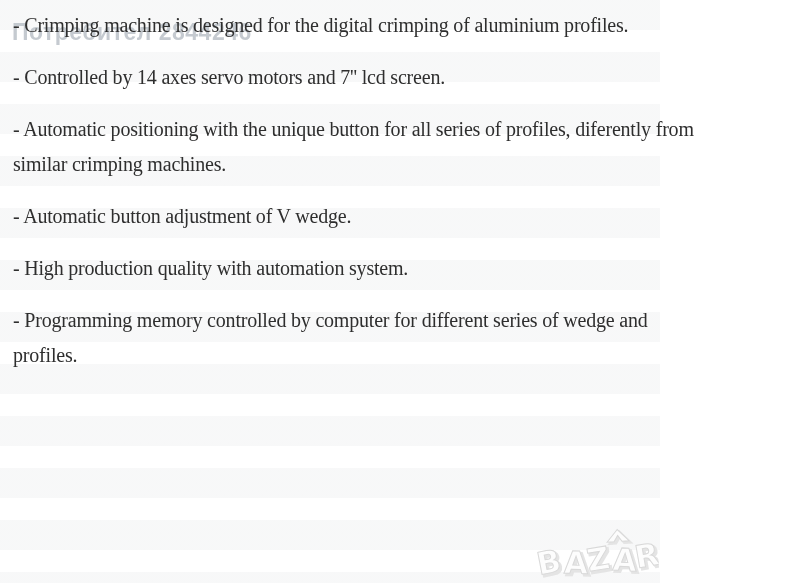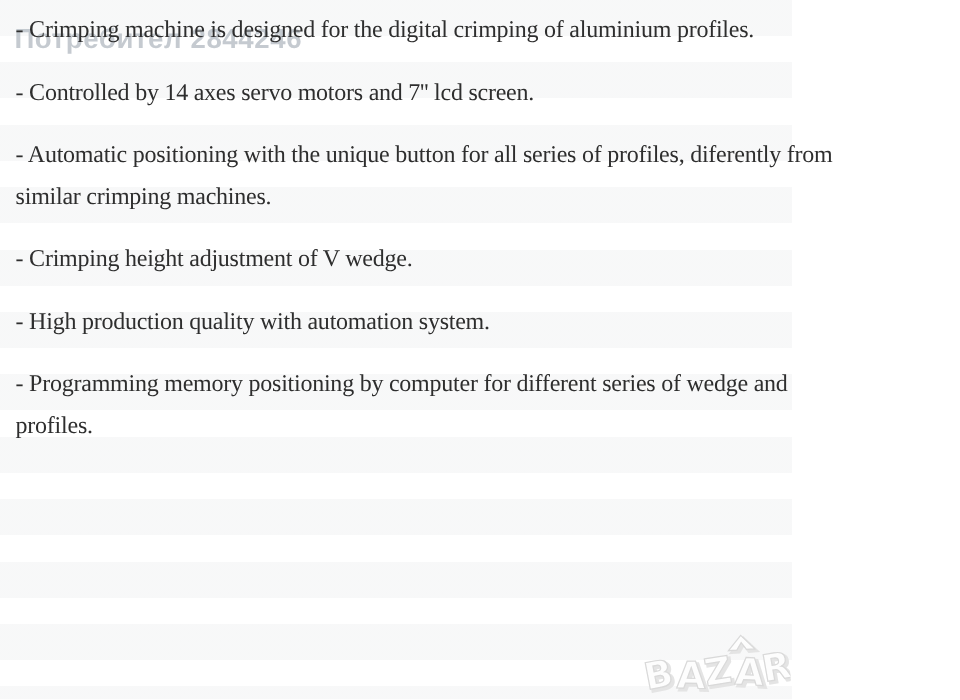--- a/index.html
+++ b/index.html
@@ -102,23 +102,23 @@
 
   <div class="band-overlay"></div>
 
   <div class="user-watermark">Потребител 2844246</div>
 
   <div class="description">
     <p>- Crimping machine is designed for the digital crimping of aluminium profiles.</p>
     <p>- Controlled by 14 axes servo motors and 7'' lcd screen.</p>
     <p>- Automatic positioning with the unique button for all series of profiles, diferently from
 similar crimping machines.</p>
-    <p>- Crimping height adjustment of V wedge.</p>
+    <p>- Automatic button adjustment of V wedge.</p>
     <p>- High production quality with automation system.</p>
-    <p>- Programming memory positioning by computer for different series of wedge and
+    <p>- Programming memory controlled by computer for different series of wedge and
 profiles.</p>
   </div>
 
   <svg class="bazar-logo" width="122" height="54" viewBox="0 0 122 54">
 
     <text x="4" y="44" class="logo-shadow" rotate="-7 5 -5 7 -6">BAZAR</text>
 
     <text x="2" y="42" class="logo-face" rotate="-7 5 -5 7 -6">BAZAR</text>
 
     <path class="logo-caret-shadow" d="M74 16 L85 4 L96 16 L89 16 L85 10 L81 16 Z"></path>

